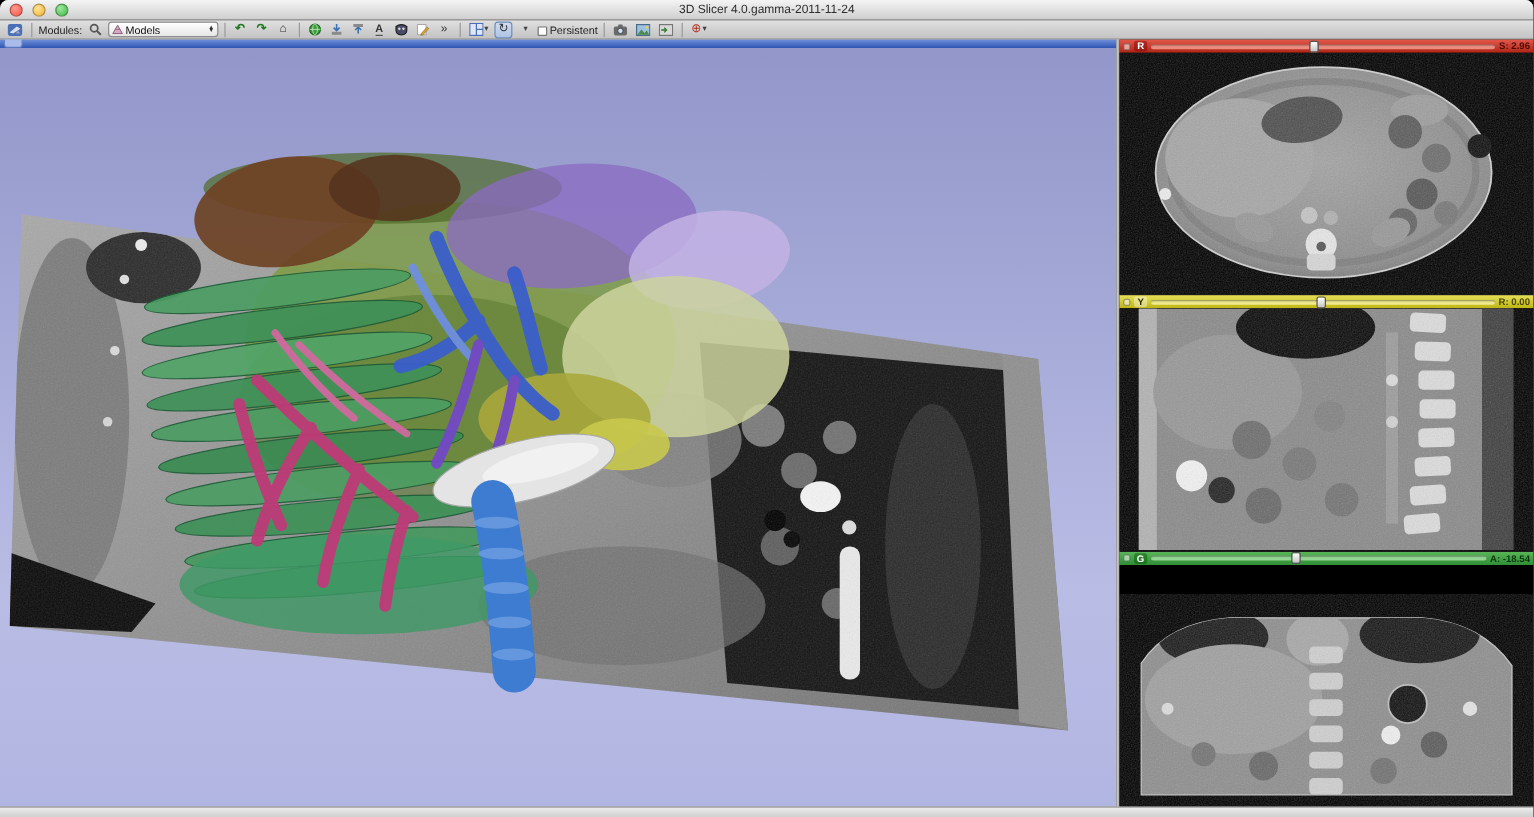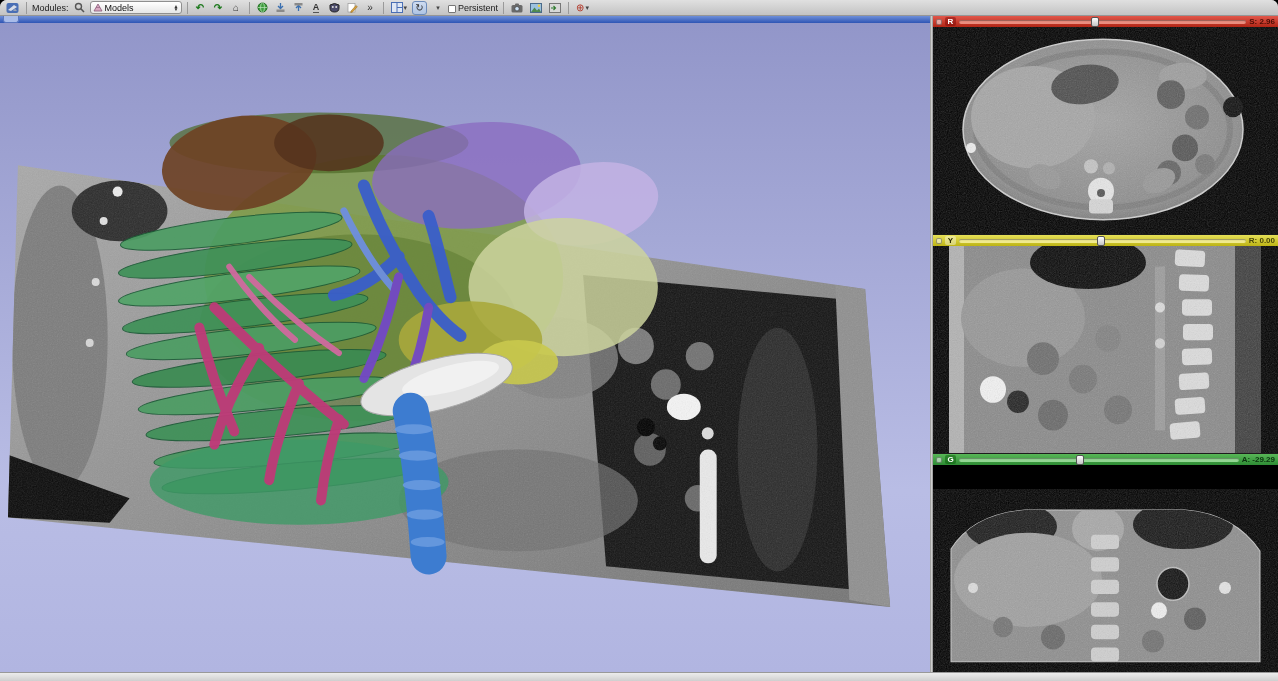--- a/index.html
+++ b/index.html
@@ -82,20 +82,28 @@
 
   
   .statusbar{height:9px;flex:none;background:linear-gradient(#ececec,#cfcfcf);
     border-top:1px solid #999}
 </style>
 </head>
 <body>
 
 <div class="window">
 
+  <div class="titlebar">
+    <div class="traffic">
+      <span class="light red"></span>
+      <span class="light yellow"></span>
+      <span class="light green"></span>
+    </div>
+    <div class="title">3D Slicer 4.0.gamma-2011-11-24</div>
+  </div>
 
   <div class="toolbar">
     <button class="tbtn">
       <svg class="icon-svg" width="13" height="12" viewBox="0 0 13 12">
           <rect x="0.5" y="1" width="12" height="10" rx="2" fill="#4a6fb5"></rect>
           <path d="M2,8 L8,3 L11,5 L5,9 Z" fill="#d8dde8"></path>
           <path d="M7,9 L11,9 L9,6.5 Z" fill="#9aa3b5"></path>
         </svg>
     </button>
     <span class="sep"></span>
@@ -423,21 +431,21 @@
         </div>
       </div>
 
       <div class="slice">
         <div class="slice-bar green-bar">
           <span class="pin"></span>
           <span class="slice-menu">G</span>
           <div class="slider">
             <span class="handle" style="left:42%"></span>
           </div>
-          <span class="offset">A: -29.29</span>
+          <span class="offset">A: -18.54</span>
         </div>
         <div class="slice-img">
           <svg viewBox="0 0 345 202" preserveAspectRatio="none">
             <defs>
               <filter id="gC">
                   <feTurbulence type="fractalNoise" baseFrequency="0.9" numOctaves="2"></feTurbulence>
                   <feColorMatrix type="saturate" values="0"></feColorMatrix>
                   <feComponentTransfer>
                     <feFuncA type="linear" slope="0.26" intercept="0"></feFuncA>
                   </feComponentTransfer>

